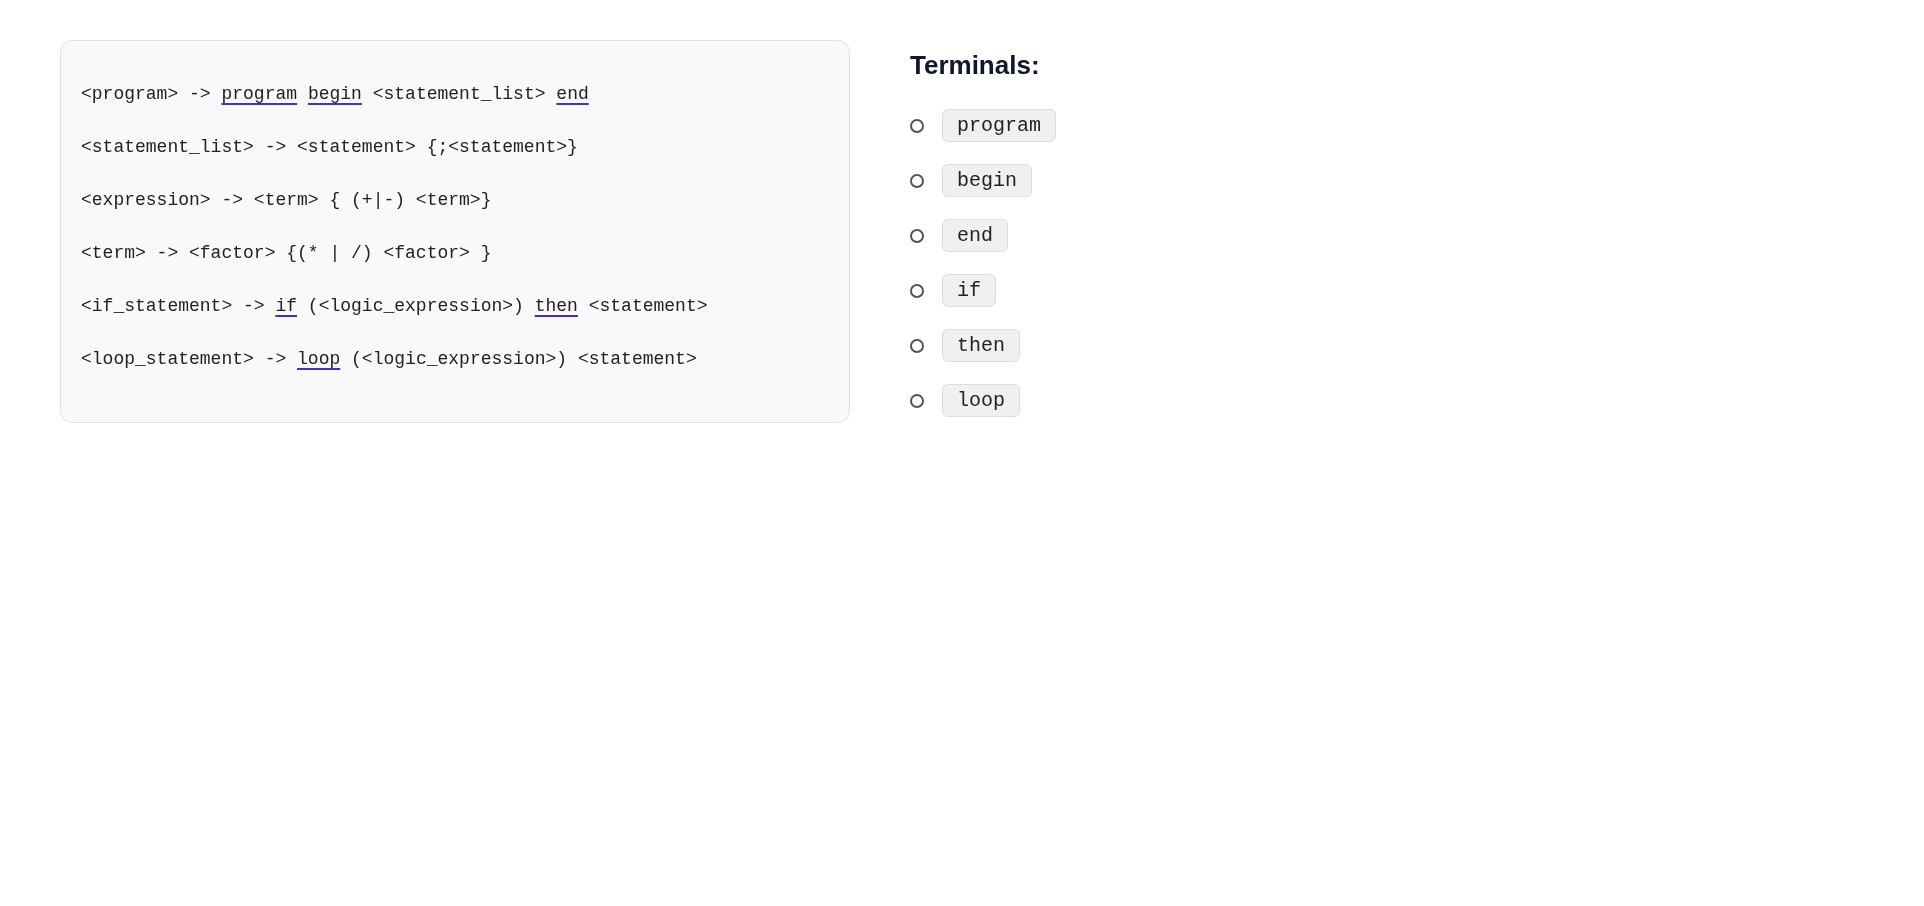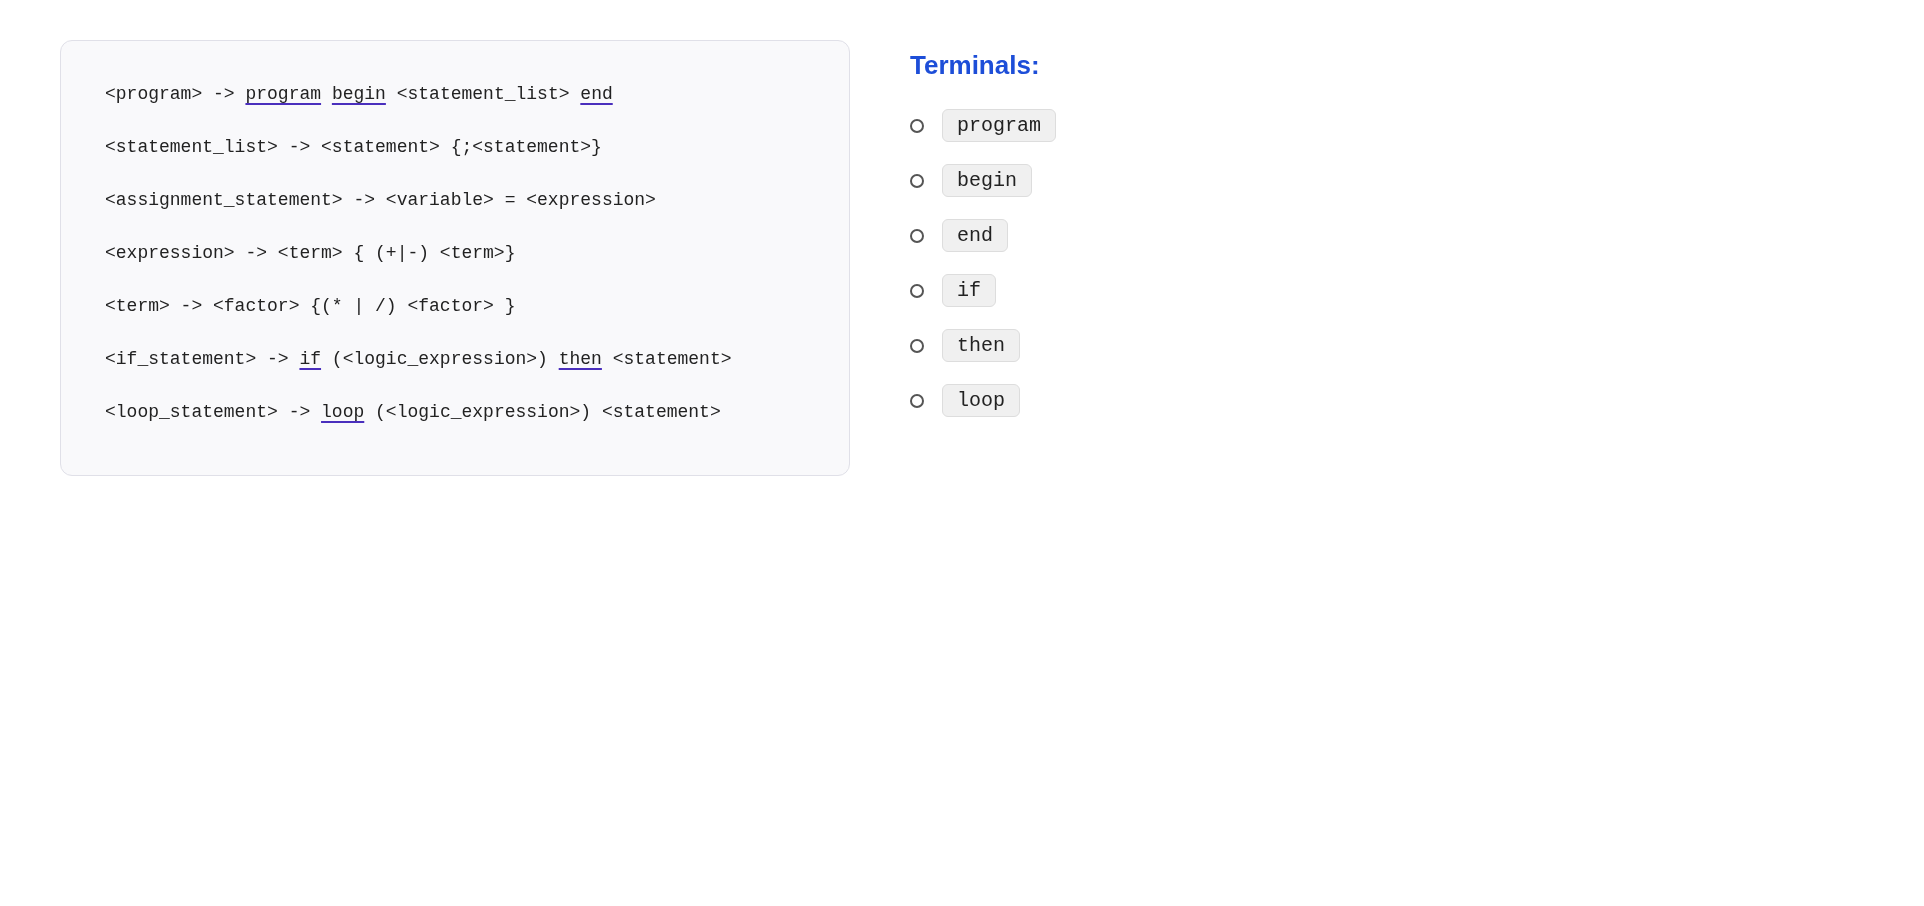--- a/index.html
+++ b/index.html
@@ -16,21 +16,21 @@
       justify-content: center;
       min-height: 906px;
       padding: 40px 60px;
       gap: 60px;
     }
 
     .grammar-panel {
       background: #f9f9fb;
       border: 1px solid #e0e0e8;
       border-radius: 12px;
-      padding: 40px 44px;
+      padding: 40px 20px;
       max-width: 790px;
       flex: 0 0 790px;
     }
 
     .grammar-line {
       font-family: 'Courier New', Courier, monospace;
       font-size: 18px;
       color: #222;
       margin-bottom: 26px;
       line-height: 1.5;
@@ -49,21 +49,21 @@
     }
 
     .terminals-panel {
       flex: 1;
       padding-top: 10px;
     }
 
     .terminals-title {
       font-size: 26px;
       font-weight: 700;
-      color: #1d4ed8;
+      color: #0f172a;
       margin-bottom: 28px;
     }
 
     .terminal-list {
       list-style: none;
       display: flex;
       flex-direction: column;
       gap: 22px;
     }
 
@@ -98,23 +98,20 @@
 
   <div class="grammar-line">
     &lt;program&gt; -&gt; <span class="terminal">program</span> <span class="terminal">begin</span> &lt;statement_list&gt; <span class="terminal">end</span>
   </div>
 
   <div class="grammar-line">
     &lt;statement_list&gt; -&gt; &lt;statement&gt; {;&lt;statement&gt;}
   </div>
 
 
-  <div class="grammar-line">
-    &lt;assignment_statement&gt; -&gt; &lt;variable&gt; = &lt;expression&gt;
-  </div>
 
 
   <div class="grammar-line">
     &lt;expression&gt; -&gt; &lt;term&gt; { (+|-) &lt;term&gt;}
   </div>
 
   <div class="grammar-line">
     &lt;term&gt; -&gt; &lt;factor&gt; {(* | /) &lt;factor&gt; }
   </div>
 

